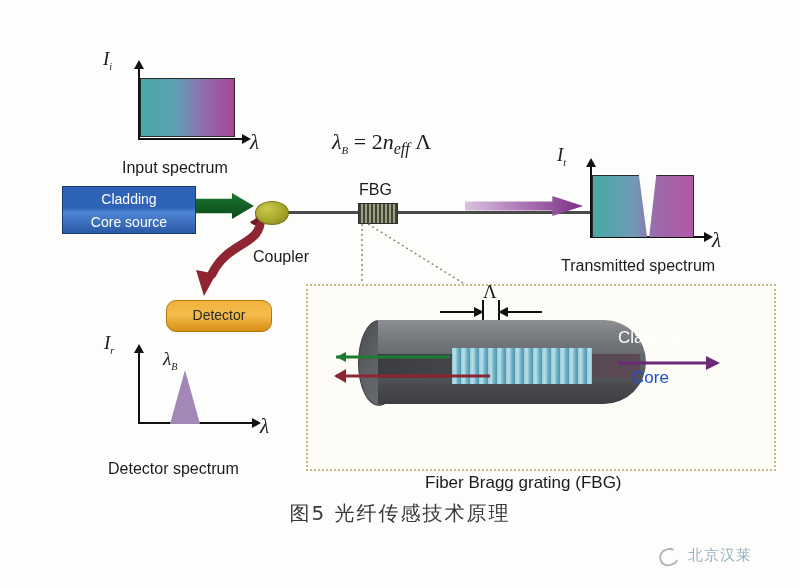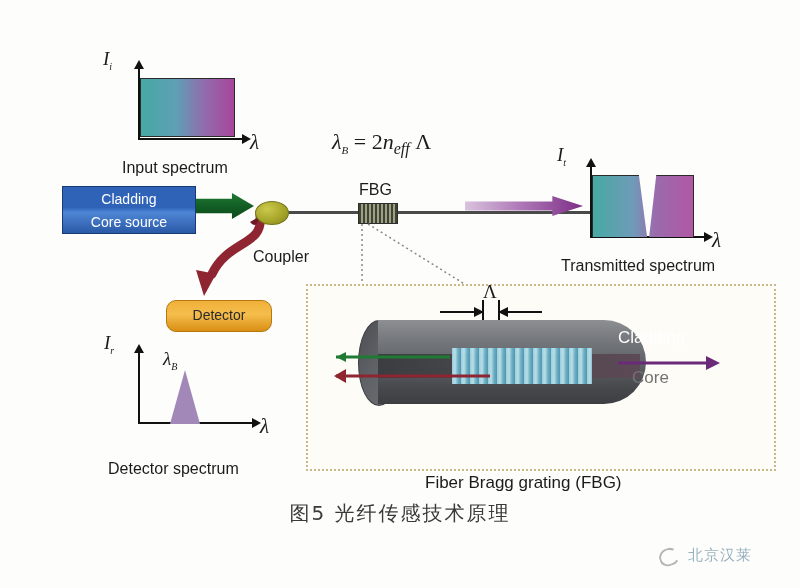--- a/index.html
+++ b/index.html
@@ -257,21 +257,21 @@
     <path d="M6,9 L16,4 L16,14 Z" fill="#1f7a33"></path>
     <line x1="6" y1="28" x2="160" y2="28" stroke="#8e2530" stroke-width="3"></line>
     <path d="M4,28 L16,21 L16,35 Z" fill="#8e2530"></path>
   </svg>
   <svg style="position:absolute;left:616px;top:350px;" width="130" height="30">
     <line x1="2" y1="13" x2="100" y2="13" stroke="#6b2a79" stroke-width="3"></line>
     <path d="M104,13 L90,6 L90,20 Z" fill="#6b2a79"></path>
   </svg>
 
   <div class="lbl" style="left:618px;top:328px;font-size:17px;color:#ffffff;">Cladding</div>
-  <div class="lbl" style="left:632px;top:368px;font-size:17px;color:#737373;">Core</div>
+  <div class="lbl" style="left:632px;top:368px;font-size:17px;color:#1d4ed8;">Core</div>
   <div class="lbl" style="left:425px;top:429px;font-size:17px;margin-top:44px;">Fiber Bragg grating (FBG)</div>
 
   <div id="caption">图5  光纤传感技术原理</div>
 
   <div id="watermark">
     <div id="wm-mark"></div>
     <div id="wm-text">北京汉莱</div>
   </div>
 
 </div>

